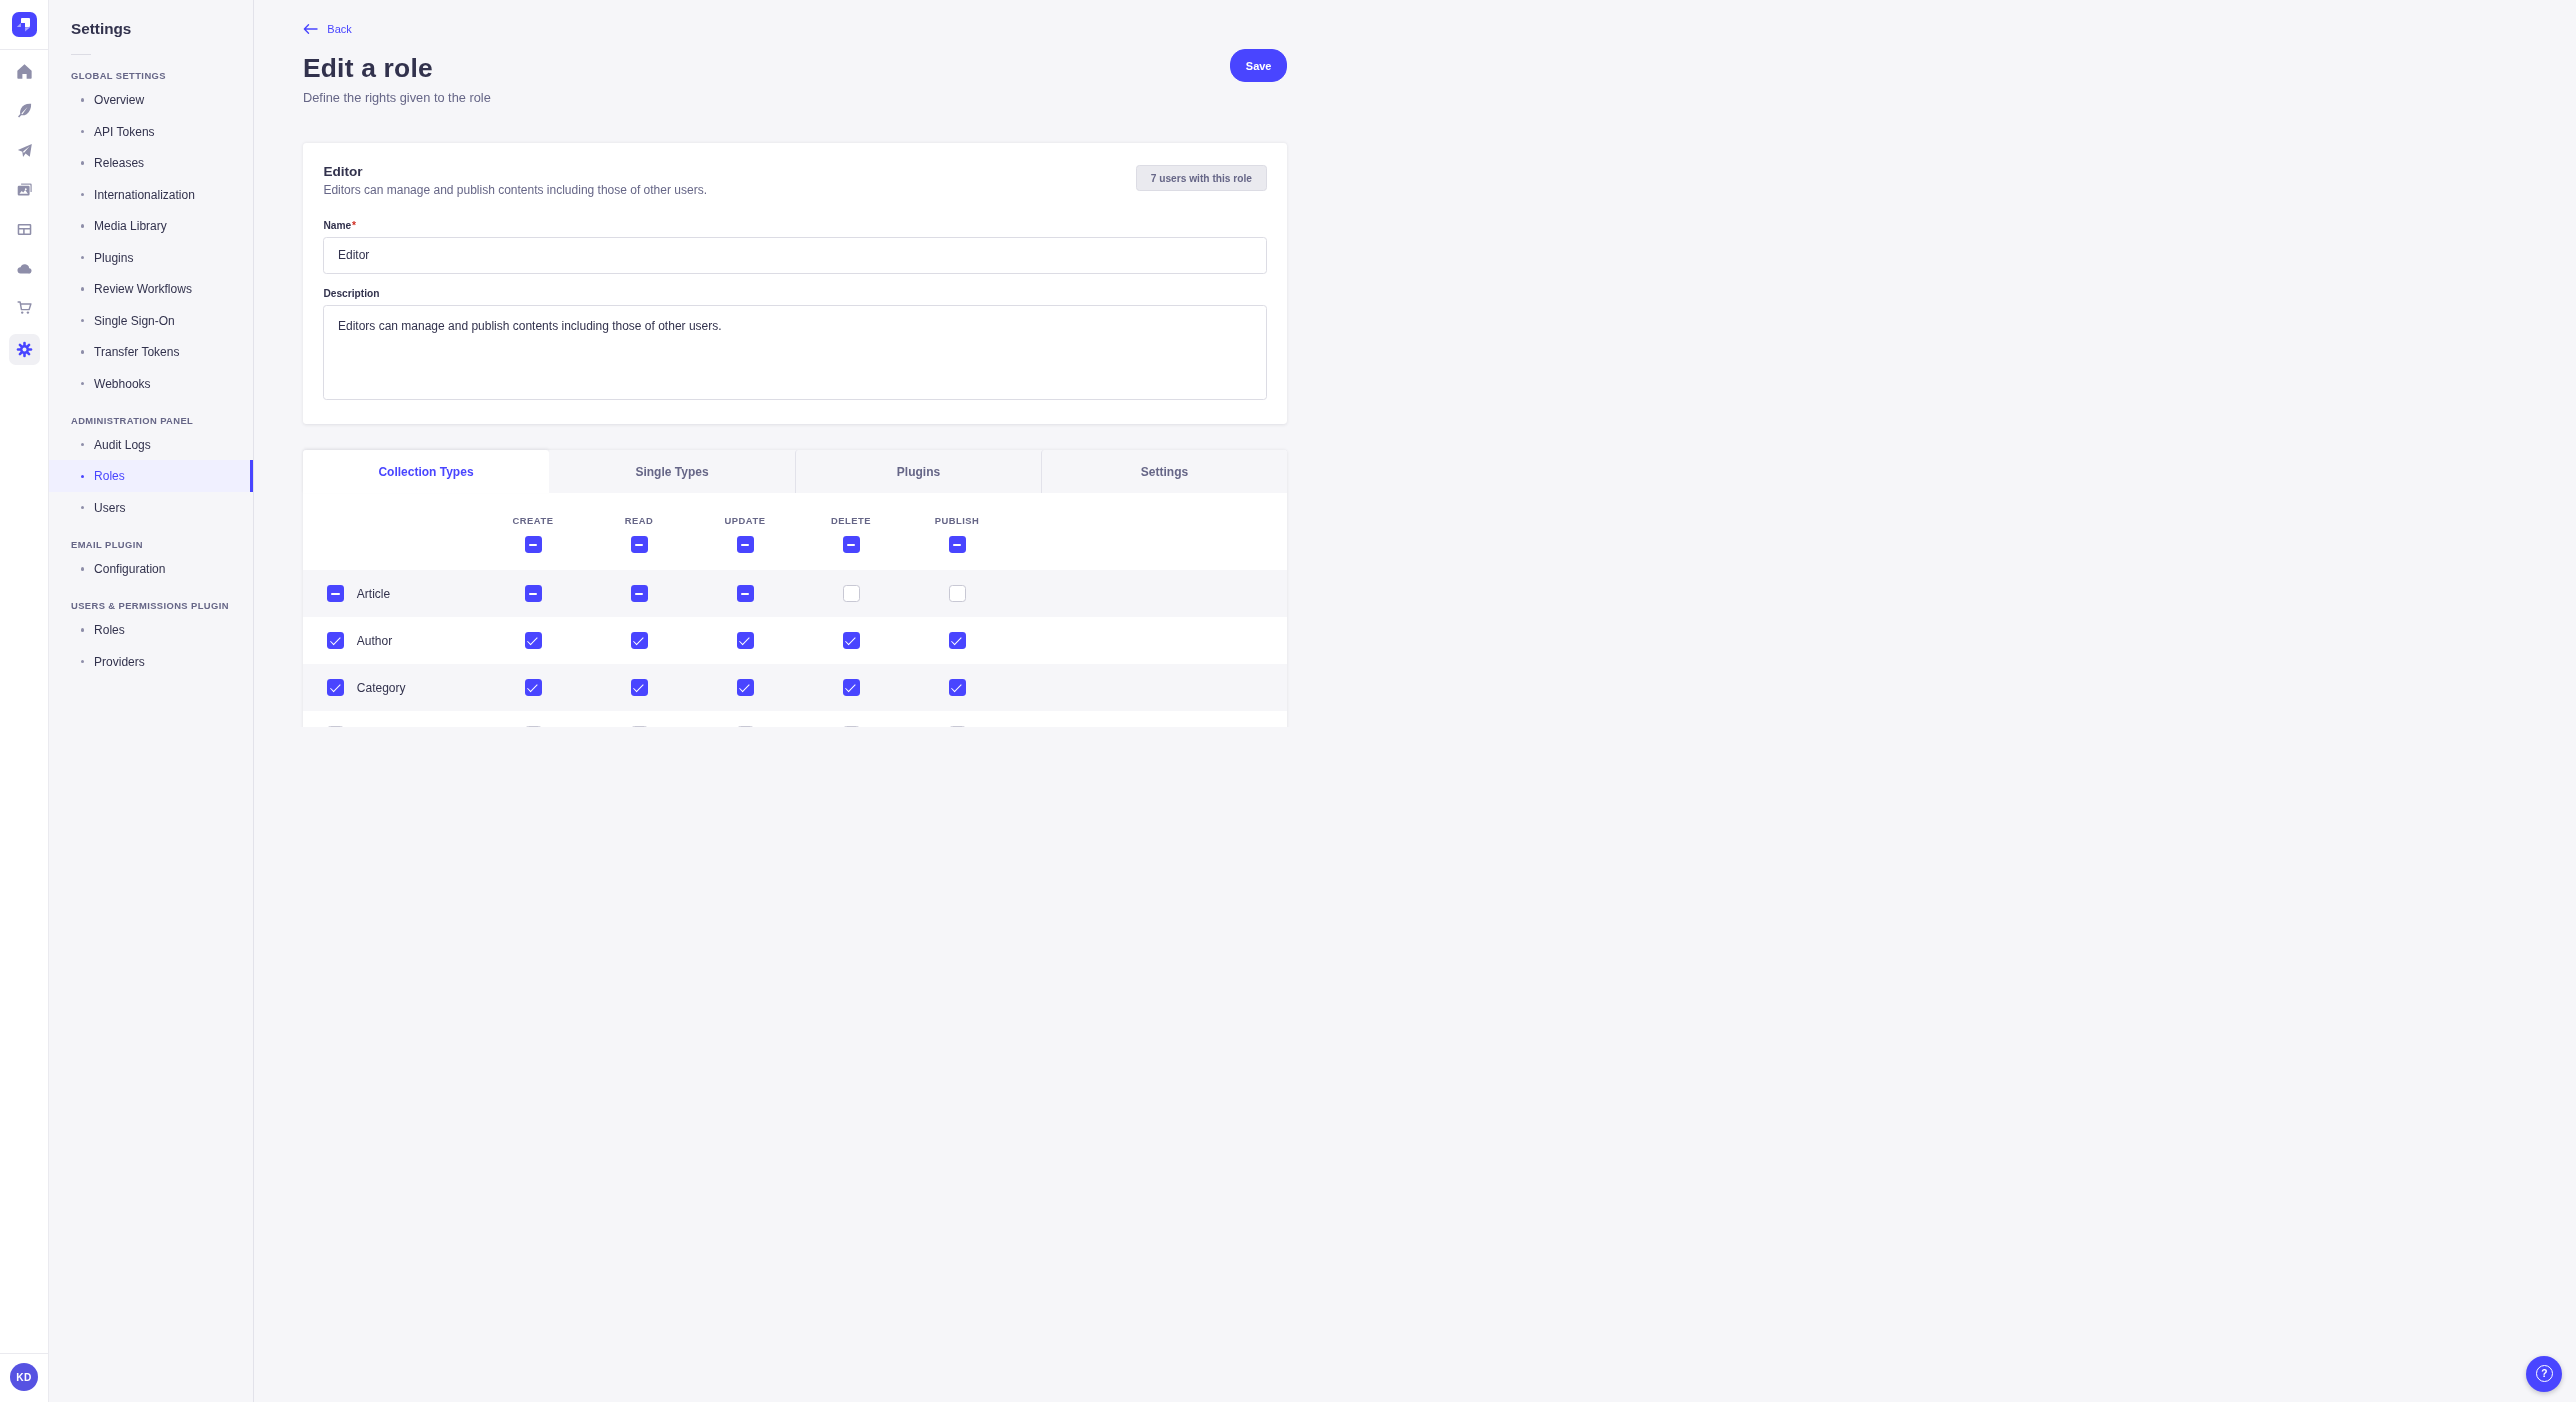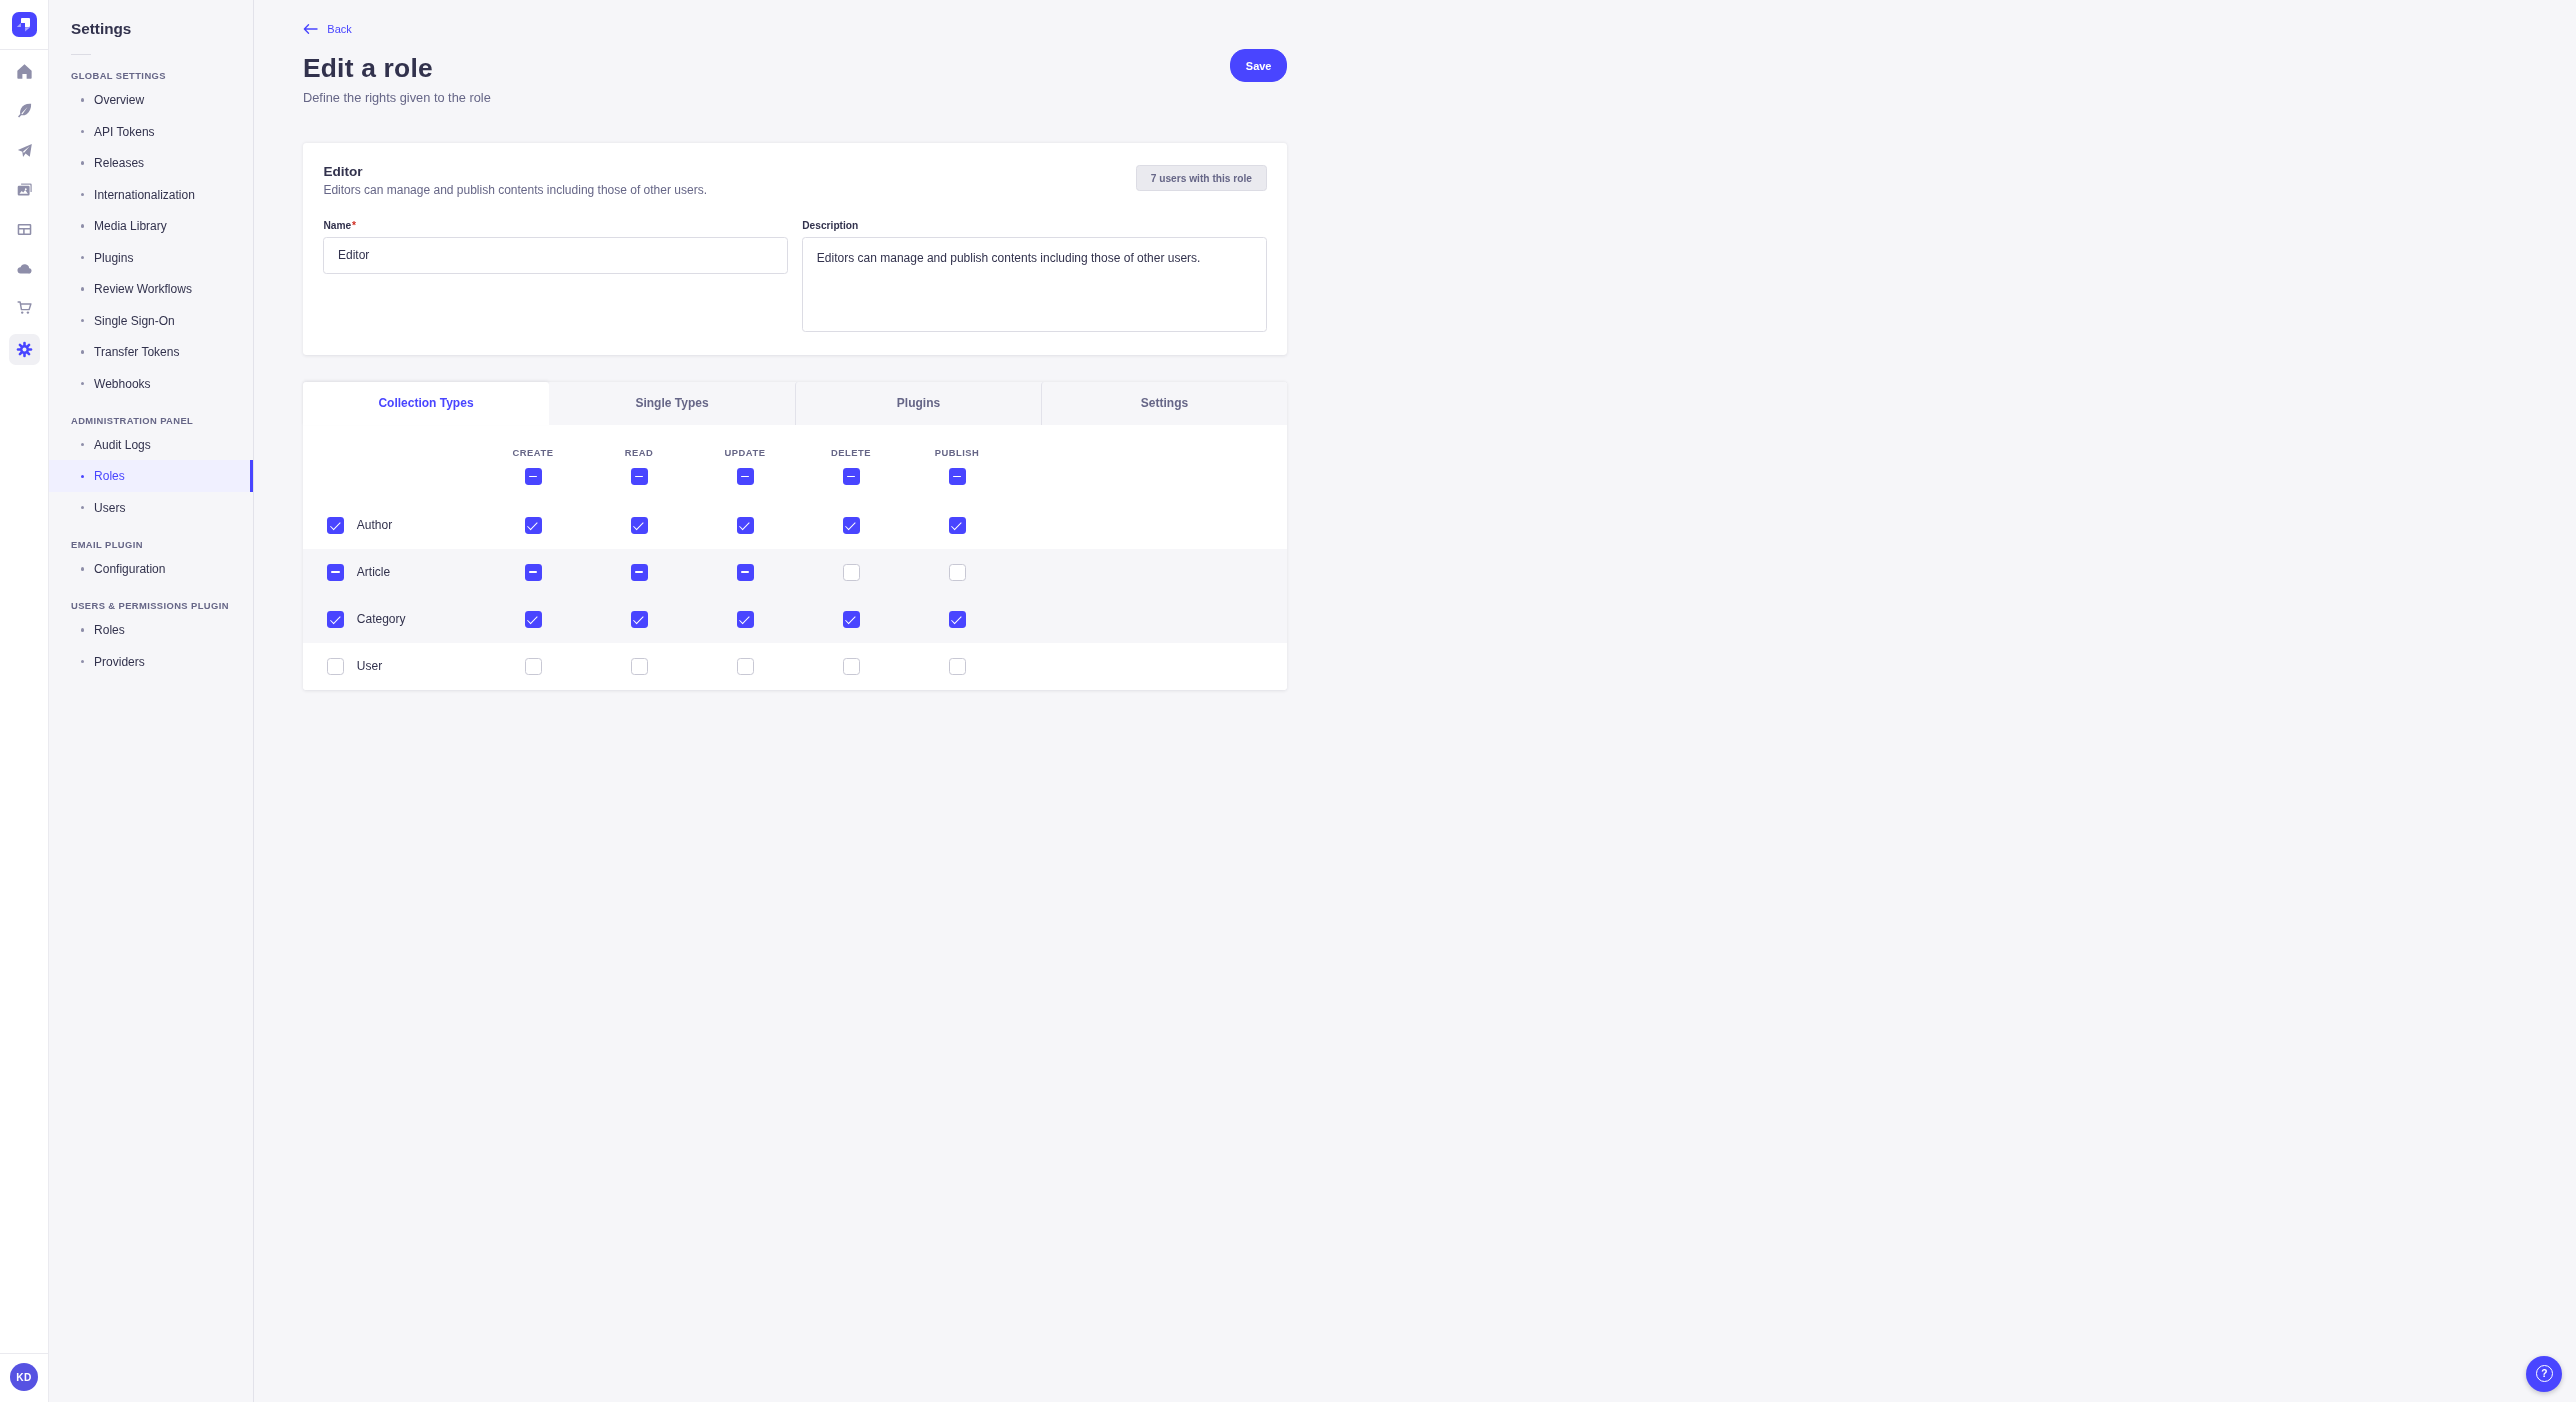--- a/index.html
+++ b/index.html
@@ -56,21 +56,21 @@
   .back-link{display:inline-flex;align-items:center;gap:9px;margin-top:23px;color:var(--primary);font-size:11px;cursor:pointer;text-decoration:none;}
   .page-title{font-size:26.4px;font-weight:700;color:var(--text);margin-top:14.5px;letter-spacing:0.2px;}
   .page-subtitle{font-size:12.8px;color:var(--muted);margin-top:6.8px;}
   .save-btn{position:absolute;top:49px;right:49px;height:33px;padding:0 14.5px;background:var(--primary);border:0.9px solid var(--primary);border-radius:15px;color:#fff;font-size:11px;font-weight:600;cursor:pointer;font-family:inherit;}
   
   .card{background:var(--card);border-radius:3.4px;box-shadow:0 0.9px 3.4px rgba(33,33,52,.1);}
   .role-card{margin-top:38px;padding:20.4px;position:relative;}
   .role-name{font-size:13.6px;font-weight:700;color:var(--text);}
   .role-desc{font-size:12px;color:var(--muted);margin-top:4.3px;}
   .users-badge{position:absolute;top:22px;right:20.4px;height:25.6px;padding:0 13.6px;background:#eaeaef;border:0.9px solid var(--border2);border-radius:3.4px;font-size:10.2px;font-weight:600;color:var(--muted);display:inline-flex;align-items:center;cursor:pointer;font-family:inherit;}
-  .role-form{display:grid;grid-template-columns:1fr 1fr;gap:14.5px;margin-top:23px;}
+  .role-form{display:grid;grid-template-columns:1fr;gap:14.5px;margin-top:23px;}
   .field-label{font-size:10.2px;font-weight:700;color:var(--text);display:block;margin-bottom:6px;}
   .req{color:var(--danger);margin-left:0.9px;}
   .text-input{width:100%;height:37px;border:0.9px solid var(--border2);border-radius:3.4px;padding:0 13.6px;font-size:12px;color:var(--text);font-family:inherit;background:#fff;outline:none;}
   .text-area{width:100%;height:95px;border:0.9px solid var(--border2);border-radius:3.4px;padding:11px 13.6px;font-size:12px;line-height:18px;color:var(--text);font-family:inherit;background:#fff;resize:none;outline:none;}
   
   .perm-card{margin-top:26.4px;border-radius:3.4px;}
   .tabs{display:grid;grid-template-columns:repeat(4,1fr);height:43px;background:var(--page-bg);border-radius:3.4px 3.4px 0 0;}
   .tab{display:flex;align-items:center;justify-content:center;font-size:12px;font-weight:600;color:var(--muted);background:var(--page-bg);cursor:pointer;border:none;font-family:inherit;border-radius:3.4px 3.4px 0 0;}
   .tab.divider{border-left:0.9px solid #e2e2ea;}
   .tab.active{background:#fff;color:var(--primary);box-shadow:0 -1.7px 3.4px rgba(33,33,52,.04);}
@@ -302,42 +302,20 @@
             <span class="perm-col-label">DELETE</span>
             <span class="cb indeterminate"></span>
           </div>
           <div class="perm-col">
             <span class="perm-col-label">PUBLISH</span>
             <span class="cb indeterminate"></span>
           </div>
           <div></div>
         </div>
       <div id="perm-rows">
-          <div class="perm-grid-row perm-row">
-            <div class="row-label-cell">
-              <span class="cb checked"></span>
-              <span class="row-label">Author</span>
-            </div>
-            <div class="cell">
-              <span class="cb checked"></span>
-            </div>
-            <div class="cell">
-              <span class="cb checked"></span>
-            </div>
-            <div class="cell">
-              <span class="cb checked"></span>
-            </div>
-            <div class="cell">
-              <span class="cb checked"></span>
-            </div>
-            <div class="cell">
-              <span class="cb checked"></span>
-            </div>
-            <div></div>
-          </div>
           <div class="perm-grid-row perm-row stripe">
             <div class="row-label-cell">
               <span class="cb indeterminate"></span>
               <span class="row-label">Article</span>
             </div>
             <div class="cell">
               <span class="cb indeterminate"></span>
             </div>
             <div class="cell">
               <span class="cb indeterminate"></span>
@@ -346,20 +324,42 @@
               <span class="cb indeterminate"></span>
             </div>
             <div class="cell">
               <span class="cb unchecked"></span>
             </div>
             <div class="cell">
               <span class="cb unchecked"></span>
             </div>
             <div></div>
           </div>
+          <div class="perm-grid-row perm-row">
+            <div class="row-label-cell">
+              <span class="cb checked"></span>
+              <span class="row-label">Author</span>
+            </div>
+            <div class="cell">
+              <span class="cb checked"></span>
+            </div>
+            <div class="cell">
+              <span class="cb checked"></span>
+            </div>
+            <div class="cell">
+              <span class="cb checked"></span>
+            </div>
+            <div class="cell">
+              <span class="cb checked"></span>
+            </div>
+            <div class="cell">
+              <span class="cb checked"></span>
+            </div>
+            <div></div>
+          </div>
           <div class="perm-grid-row perm-row stripe">
             <div class="row-label-cell">
               <span class="cb checked"></span>
               <span class="row-label">Category</span>
             </div>
             <div class="cell">
               <span class="cb checked"></span>
             </div>
             <div class="cell">
               <span class="cb checked"></span>

